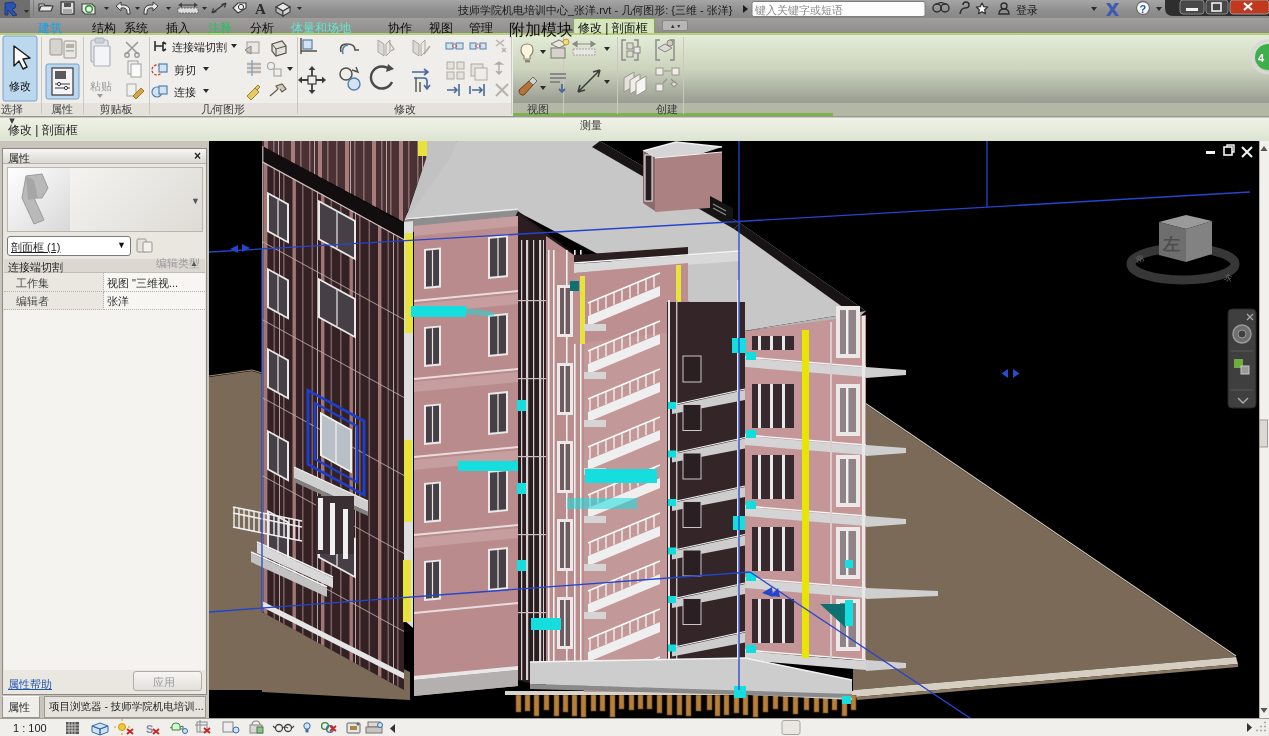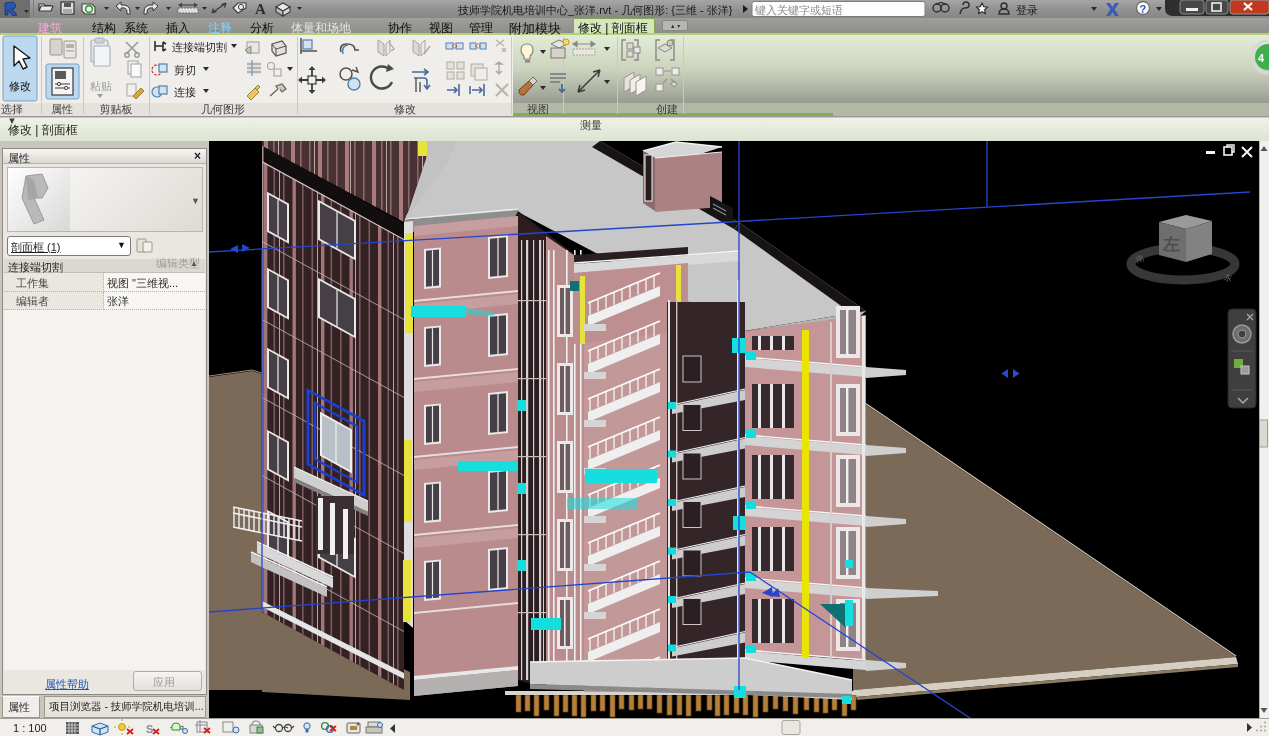--- a/index.html
+++ b/index.html
@@ -36,31 +36,31 @@
 <div class="abs" style="left:513px;top:113px;width:320px;height:2.5px;background:#73b13e;opacity:0.85;"></div>
 <div class="abs" id="modebar">
     <span style="position:absolute;left:8px;top:4px;">修改 | 剖面框</span>
   </div>
 <div class="abs" id="mainbg"></div>
 <div class="abs" id="viewport"></div>
 
 <div class="t" style="left:458px;top:3px;font-size:11px;color:#1a1a1a;">技师学院机电培训中心_张洋.rvt - 几何图形: {三维 - 张洋}</div>
 <div class="t" style="left:755px;top:3px;font-size:11px;color:#8a8a8a;">键入关键字或短语</div>
 <div class="t" style="left:1016px;top:3px;font-size:11px;color:#1a1a1a;">登录</div>
-<div class="t" style="left:38px;top:20px;font-size:12px;color:#f9a8d4;text-align:right;">建筑</div>
+<div class="t" style="left:38px;top:20px;font-size:12px;color:#0ea5e9;text-align:right;">建筑</div>
 <div class="t" style="left:92px;top:20px;font-size:12px;color:#0d0d0d;">结构</div>
 <div class="t" style="left:124px;top:20px;font-size:12px;color:#0d0d0d;">系统</div>
 <div class="t" style="left:166px;top:20px;font-size:12px;color:#0d0d0d;">插入</div>
-<div class="t" style="left:208px;top:20px;font-size:12px;color:#7dd3fc;">注释</div>
+<div class="t" style="left:208px;top:20px;font-size:12px;color:#22c55e;">注释</div>
 <div class="t" style="left:250px;top:20px;font-size:12px;color:#0d0d0d;text-align:center;">分析</div>
-<div class="t" style="left:291px;top:20px;font-size:12px;color:#e5e5e5;">体量和场地</div>
+<div class="t" style="left:291px;top:20px;font-size:12px;color:#5eead4;">体量和场地</div>
 <div class="t" style="left:388px;top:20px;font-size:12px;color:#0d0d0d;">协作</div>
 <div class="t" style="left:429px;top:20px;font-size:12px;color:#0d0d0d;">视图</div>
 <div class="t" style="left:469px;top:20px;font-size:12px;color:#0d0d0d;">管理</div>
-<div class="t" style="left:509px;top:20px;font-size:13px;color:#0d0d0d;">附加模块</div>
+<div class="t" style="left:509px;top:20px;font-size:16px;color:#0d0d0d;">附加模块</div>
 <div class="abs" style="left:573px;top:18px;width:82px;height:15px;background:#d5e5bd;border:1px solid #87a653;border-bottom:none;"></div>
 <div class="t" style="left:578px;top:20px;font-size:12px;color:#0d0d0d;">修改 | 剖面框</div>
 <div class="abs" style="left:662px;top:20px;width:26px;height:11px;background:#b8b6b2;border-radius:2px;border:1px solid #888682;font-size:6px;color:#333;text-align:center;line-height:10px;">▲ ▾</div>
 <div class="plbl" style="left:0px;width:24px;">选择 ▾</div>
 <div class="plbl" style="left:42px;width:40px;">属性</div>
 <div class="plbl" style="left:84px;width:64px;">剪贴板</div>
 <div class="plbl" style="left:150px;width:146px;">几何图形</div>
 <div class="plbl" style="left:298px;width:214px;">修改</div>
 <div class="plbl" style="left:513px;width:50px;">视图</div>
 <div class="plbl" style="left:565px;width:52px;margin-top:16px;">测量</div>
@@ -798,21 +798,21 @@
 <div class="t" style="left:190px;top:259px;font-size:8px;color:#555;">▲</div>
 <div class="abs" style="left:4px;top:273px;width:100px;height:19px;background:#eae7e1;border-bottom:1px dotted #b5b2ac;border-right:1px dotted #b5b2ac;"></div>
 <div class="abs" style="left:104px;top:273px;width:101px;height:19px;background:#f7f6f3;border-bottom:1px dotted #b5b2ac;"></div>
 <div class="t" style="left:16px;top:276px;font-size:11px;color:#4a4a4a;">工作集</div>
 <div class="t" style="left:107px;top:276px;font-size:11px;color:#2d2d2d;">视图 "三维视...</div>
 <div class="abs" style="left:4px;top:292px;width:100px;height:18px;background:#eae7e1;border-bottom:1px dotted #b5b2ac;border-right:1px dotted #b5b2ac;"></div>
 <div class="abs" style="left:104px;top:292px;width:101px;height:18px;background:#f7f6f3;border-bottom:1px dotted #b5b2ac;"></div>
 <div class="t" style="left:16px;top:294px;font-size:11px;color:#4a4a4a;">编辑者</div>
 <div class="t" style="left:107px;top:294px;font-size:11px;color:#2d2d2d;">张洋</div>
 <div class="abs" style="left:4px;top:310px;width:201px;height:360px;background:#f4f3f0;"></div>
-<div class="t" style="left:8px;top:677px;font-size:11px;color:#1f55b0;text-decoration:underline;margin-left:37px;">属性帮助</div>
+<div class="t" style="left:8px;top:677px;font-size:11px;color:#1f55b0;text-decoration:underline;">属性帮助</div>
 <div class="abs" style="left:133px;top:671px;width:69px;height:20px;background:linear-gradient(#f6f5f3,#e3e0db);border:1px solid #b0ada6;border-radius:3px;"></div>
 <div class="t" style="left:153px;top:675px;font-size:11px;color:#9b9b9b;">应用</div>
 <div class="abs" style="left:0px;top:695px;width:209px;height:23px;background:#c9c5bd;"></div>
 <div class="abs" style="left:2px;top:696px;width:38px;height:22px;background:#f0eeea;border:1px solid #9a978f;border-top:1px solid #fff;"></div>
 <div class="t" style="left:8px;top:700px;font-size:11px;color:#1d1d1d;">属性</div>
 <div class="abs" style="left:44px;top:696px;width:162px;height:22px;background:#e6e3dd;border:1px solid #9a978f;"></div>
 <div class="t" style="left:49px;top:700px;font-size:10.5px;color:#1d1d1d;">项目浏览器 - 技师学院机电培训...</div>
 <div class="abs" id="vscroll"></div>
 <div class="abs" id="statusbar"></div>
 <div class="t" style="left:13px;top:722px;font-size:11px;color:#1d1d1d;">1 : 100</div>

